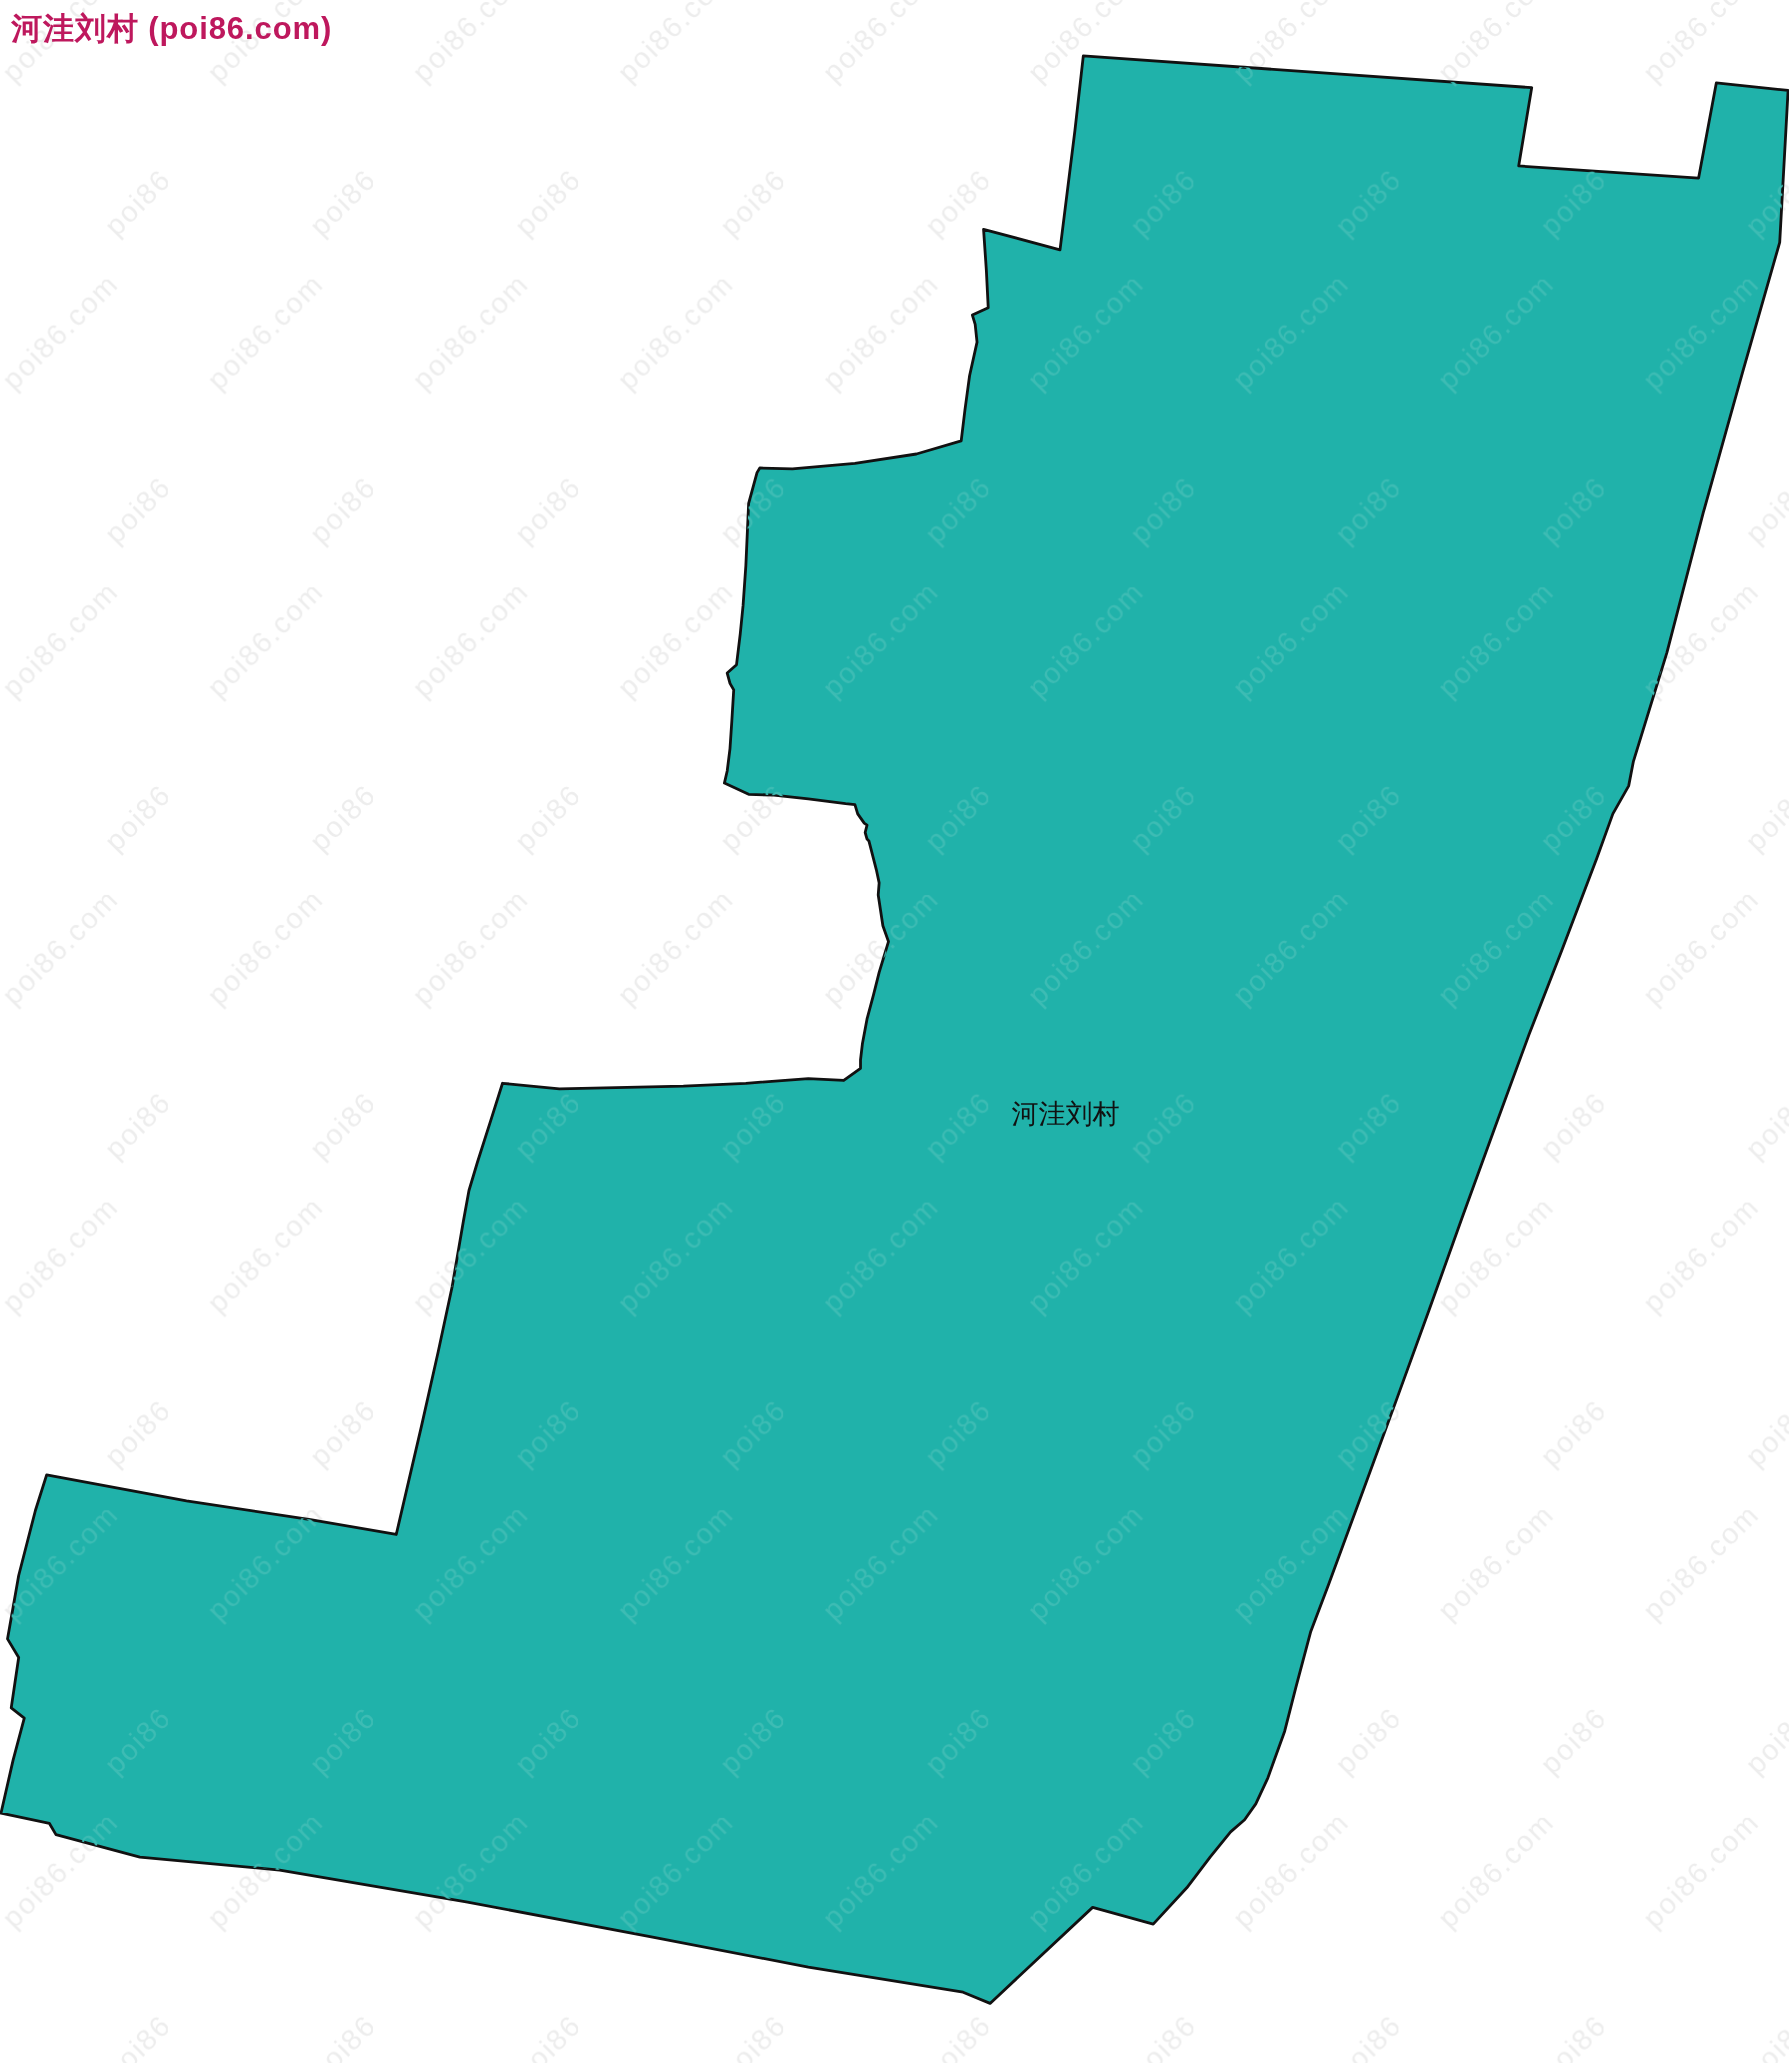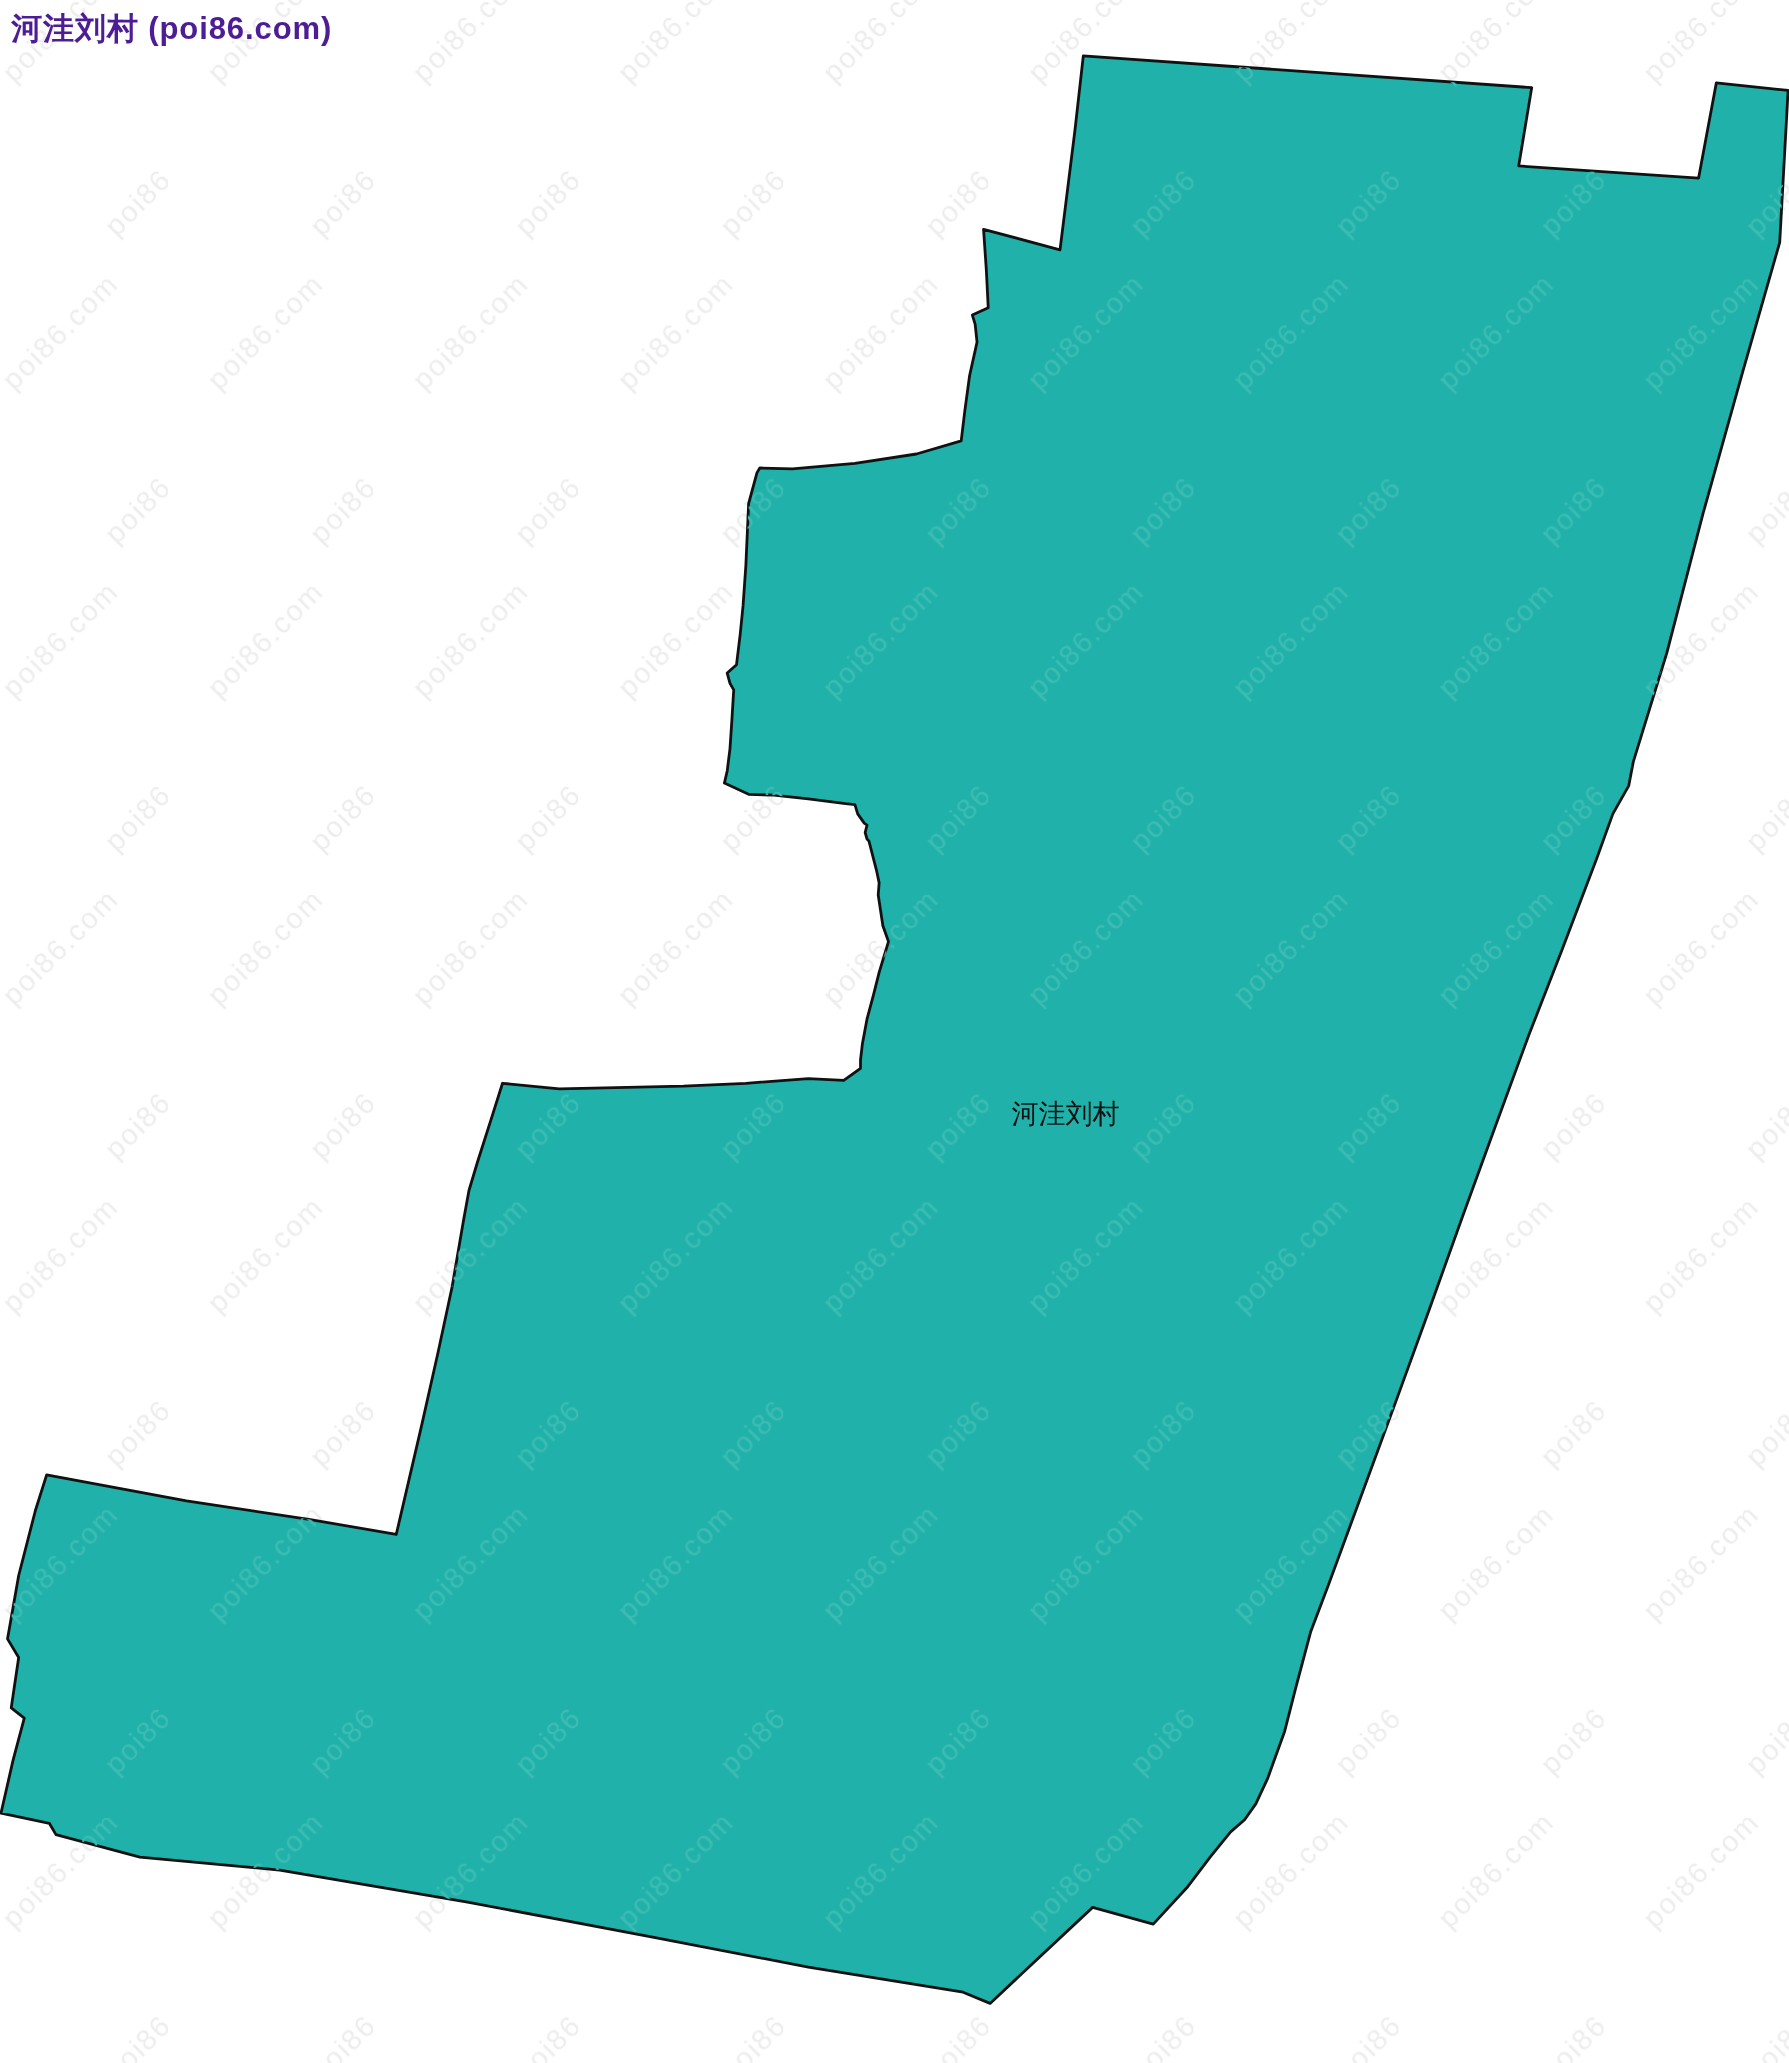--- a/index.html
+++ b/index.html
@@ -10,21 +10,21 @@
     background: #ffffff;
     overflow: hidden;
     font-family: "Liberation Sans", "DejaVu Sans", sans-serif;
   }
   .page-title {
     position: absolute;
     left: 11.2px;
     top: 7.5px;
     font-size: 31px;
     font-weight: 600;
-    color: #4c1d95;
+    color: #be185d;
     letter-spacing: 0.9px;
     z-index: 5;
     white-space: nowrap;
   }
   .map-wrap {
     position: absolute;
     left: 0;
     top: 0;
     width: 1790px;
     height: 1960px;

